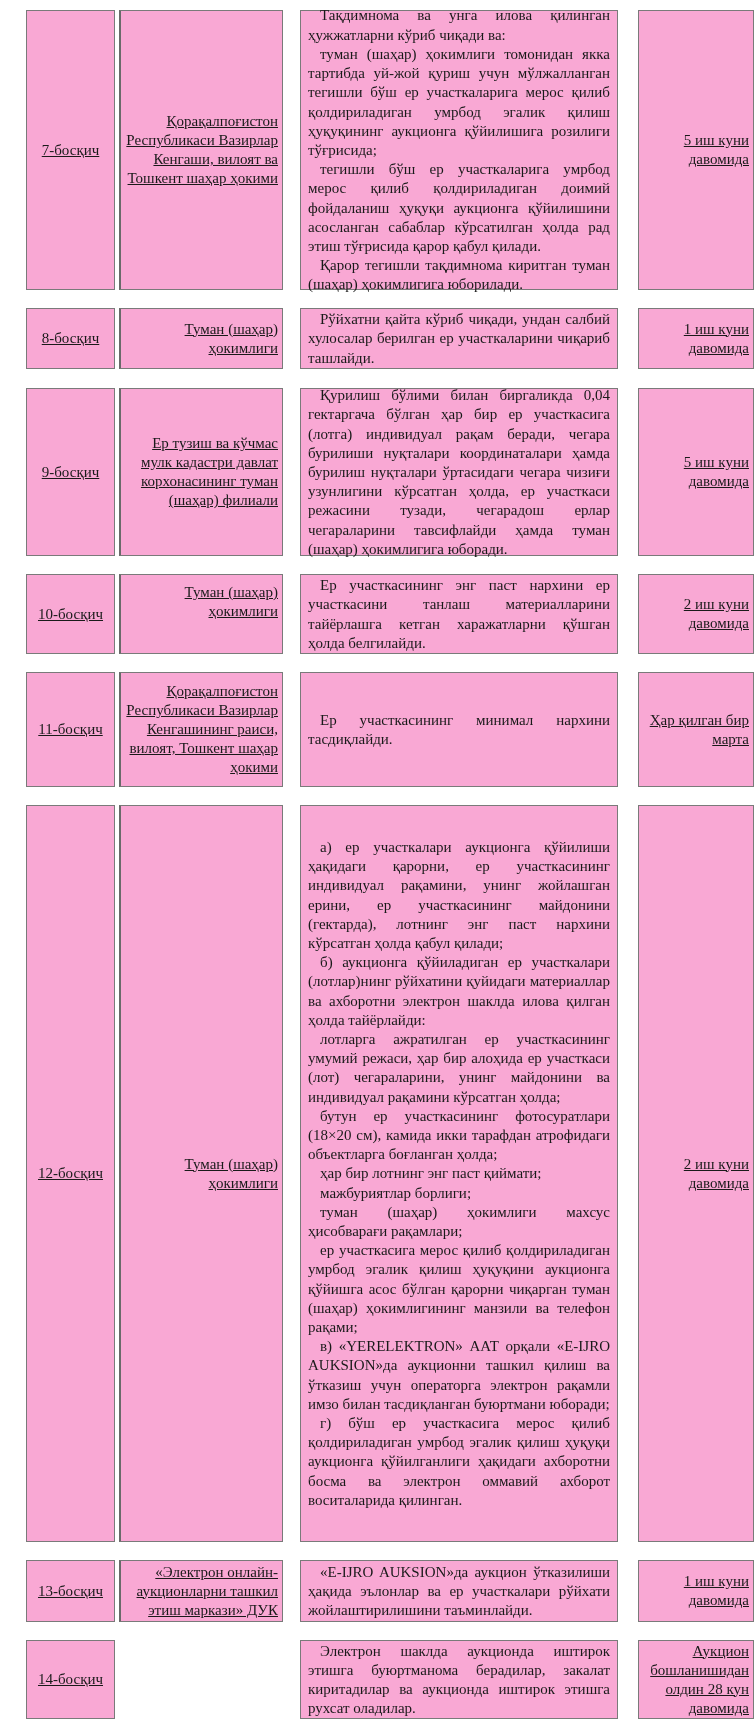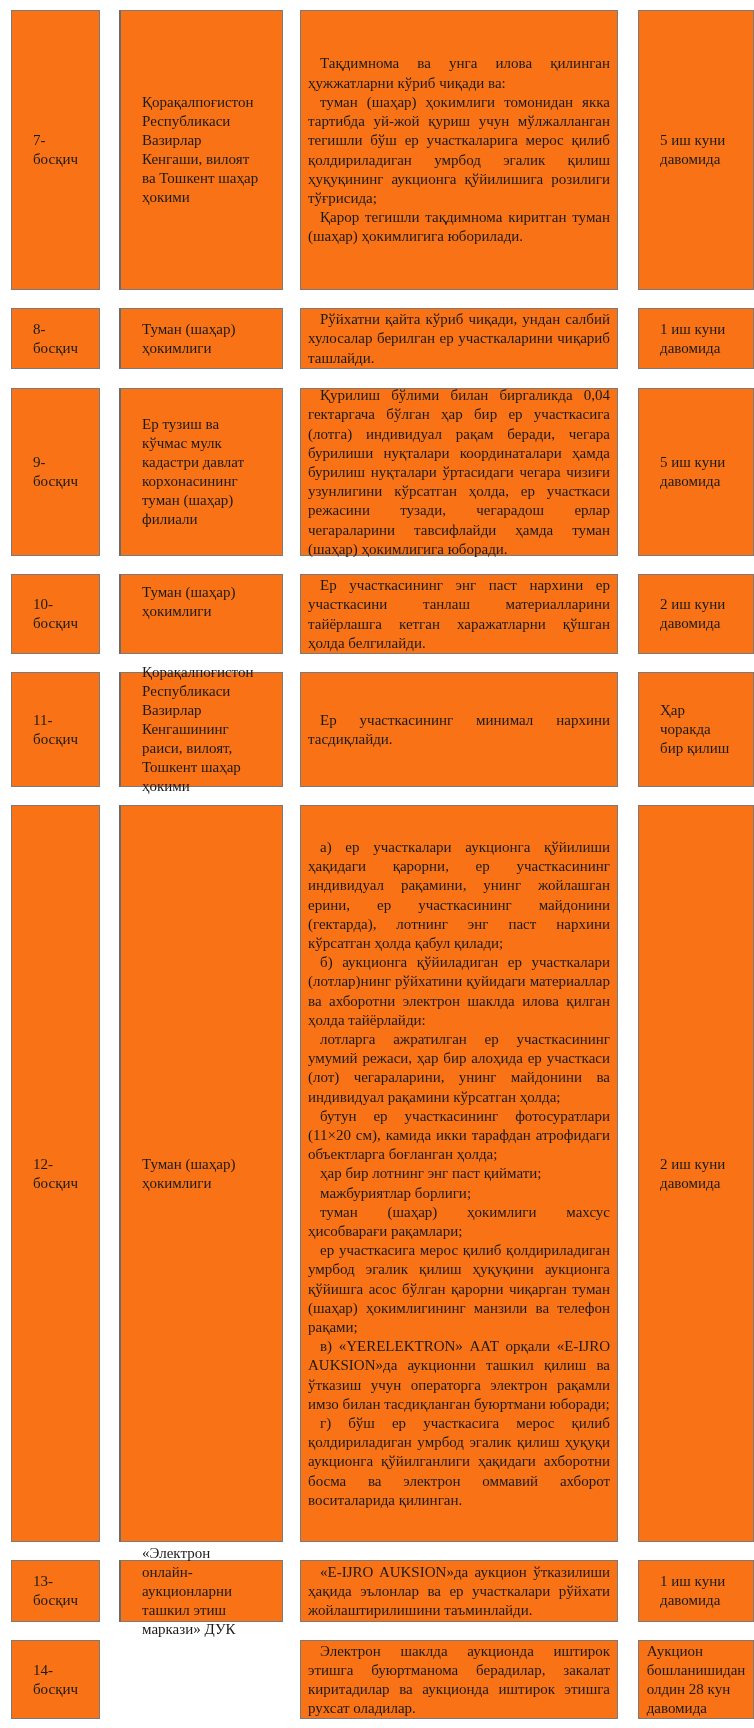--- a/index.html
+++ b/index.html
@@ -1,46 +1,47 @@
 <!DOCTYPE html>
 <html><head>
 <meta charset="utf-8">
 <style>
   html, body { margin:0; padding:0; background:#ffffff; }
   body { width:754px; height:1728px; position:relative; overflow:hidden;
          font-family:"Liberation Serif", "DejaVu Serif", serif; color:#1a1a1a; }
   .row { position:absolute; left:0; width:754px; }
   .box { position:absolute; top:0; bottom:0; border:1px solid #7a7a7a;
-         box-sizing:border-box; background:#f97316; display:flex;
+         box-sizing:border-box; background:#f9a8d4; display:flex;
          align-items:center; justify-content:center; }
-  .c1 { left:11px; width:89px; }
+  .c1 { left:26px; width:89px; }
   .c2 { left:119px; width:164px; border-left:2px solid #6a6a6a; }
   .c3 { left:300px; width:318px; }
   .c4 { left:638px; width:116px; }
-  .center-text { text-align:left; font-size:15px; line-height:19px; padding:0 21px; }
+  .center-text { text-align:right; font-size:15px; line-height:19px; padding:0 4px;text-decoration:underline; }
   .stage { font-size:15px; }
   .desc { display:block; width:100%; padding:3px 7px 2px 7px; box-sizing:border-box;
           font-size:15px; line-height:19.2px; text-align:justify; }
   .desc p { margin:0; text-indent:12px; }
   .desc-wrap { align-items:center; }
 </style>
 </head>
 <body>
 
 <div class="row" style="top:10px;height:280px;">
   <div class="box c1">
       <span class="center-text stage">7-босқич</span>
     </div>
   <div class="box c2">
       <span class="center-text">Қорақалпоғистон Республикаси Вазирлар Кенгаши, вилоят ва Тошкент шаҳар ҳокими</span>
     </div>
   <div class="box c3 desc-wrap">
     <div class="desc">
       <p>Тақдимнома ва унга илова қилинган ҳужжатларни кўриб чиқади ва:</p>
       <p>туман (шаҳар) ҳокимлиги томонидан якка тартибда уй-жой қуриш учун мўлжалланган тегишли бўш ер участкаларига мерос қилиб қолдириладиган умрбод эгалик қилиш ҳуқуқининг аукционга қўйилишига розилиги тўғрисида;</p>
+      <p>тегишли бўш ер участкаларига умрбод мерос қилиб қолдириладиган доимий фойдаланиш ҳуқуқи аукционга қўйилишини асосланган сабаблар кўрсатилган ҳолда рад этиш тўғрисида қарор қабул қилади.</p>
       <p>Қарор тегишли тақдимнома киритган туман (шаҳар) ҳокимлигига юборилади.</p>
     </div>
   </div>
   <div class="box c4">
       <span class="center-text">5 иш куни давомида</span>
     </div>
 </div>
 
 <div class="row" style="top:308px;height:61px;">
   <div class="box c1">
@@ -99,37 +100,37 @@
     </div>
   <div class="box c2">
       <span class="center-text">Қорақалпоғистон Республикаси Вазирлар Кенгашининг раиси, вилоят, Тошкент шаҳар ҳокими</span>
     </div>
   <div class="box c3 desc-wrap">
     <div class="desc">
       <p>Ер участкасининг минимал нархини тасдиқлайди.</p>
     </div>
   </div>
   <div class="box c4">
-      <span class="center-text">Ҳар чоракда бир қилиш</span>
+      <span class="center-text">Ҳар қилган бир марта</span>
     </div>
 </div>
 
 <div class="row" style="top:805px;height:737px;">
   <div class="box c1">
       <span class="center-text stage">12-босқич</span>
     </div>
   <div class="box c2">
       <span class="center-text">Туман (шаҳар) ҳокимлиги</span>
     </div>
   <div class="box c3 desc-wrap">
     <div class="desc">
       <p>а) ер участкалари аукционга қўйилиши ҳақидаги қарорни, ер участкасининг индивидуал рақамини, унинг жойлашган ерини, ер участкасининг майдонини (гектарда), лотнинг энг паст нархини кўрсатган ҳолда қабул қилади;</p>
       <p>б) аукционга қўйиладиган ер участкалари (лотлар)нинг рўйхатини қуйидаги материаллар ва ахборотни электрон шаклда илова қилган ҳолда тайёрлайди:</p>
       <p>лотларга ажратилган ер участкасининг умумий режаси, ҳар бир алоҳида ер участкаси (лот) чегараларини, унинг майдонини ва индивидуал рақамини кўрсатган ҳолда;</p>
-      <p>бутун ер участкасининг фотосуратлари (11×20 см), камида икки тарафдан атрофидаги объектларга боғланган ҳолда;</p>
+      <p>бутун ер участкасининг фотосуратлари (18×20 см), камида икки тарафдан атрофидаги объектларга боғланган ҳолда;</p>
       <p>ҳар бир лотнинг энг паст қиймати;</p>
       <p>мажбуриятлар борлиги;</p>
       <p>туман (шаҳар) ҳокимлиги махсус ҳисобварағи рақамлари;</p>
       <p>ер участкасига мерос қилиб қолдириладиган умрбод эгалик қилиш ҳуқуқини аукционга қўйишга асос бўлган қарорни чиқарган туман (шаҳар) ҳокимлигининг манзили ва телефон рақами;</p>
       <p>в) «YERELEKTRON» ААТ орқали «E-IJRO AUKSION»да аукционни ташкил қилиш ва ўтказиш учун операторга электрон рақамли имзо билан тасдиқланган буюртмани юборади;</p>
       <p>г) бўш ер участкасига мерос қилиб қолдириладиган умрбод эгалик қилиш ҳуқуқи аукционга қўйилганлиги ҳақидаги ахборотни босма ва электрон оммавий ахборот воситаларида қилинган.</p>
     </div>
   </div>
   <div class="box c4">
       <span class="center-text">2 иш куни давомида</span>

